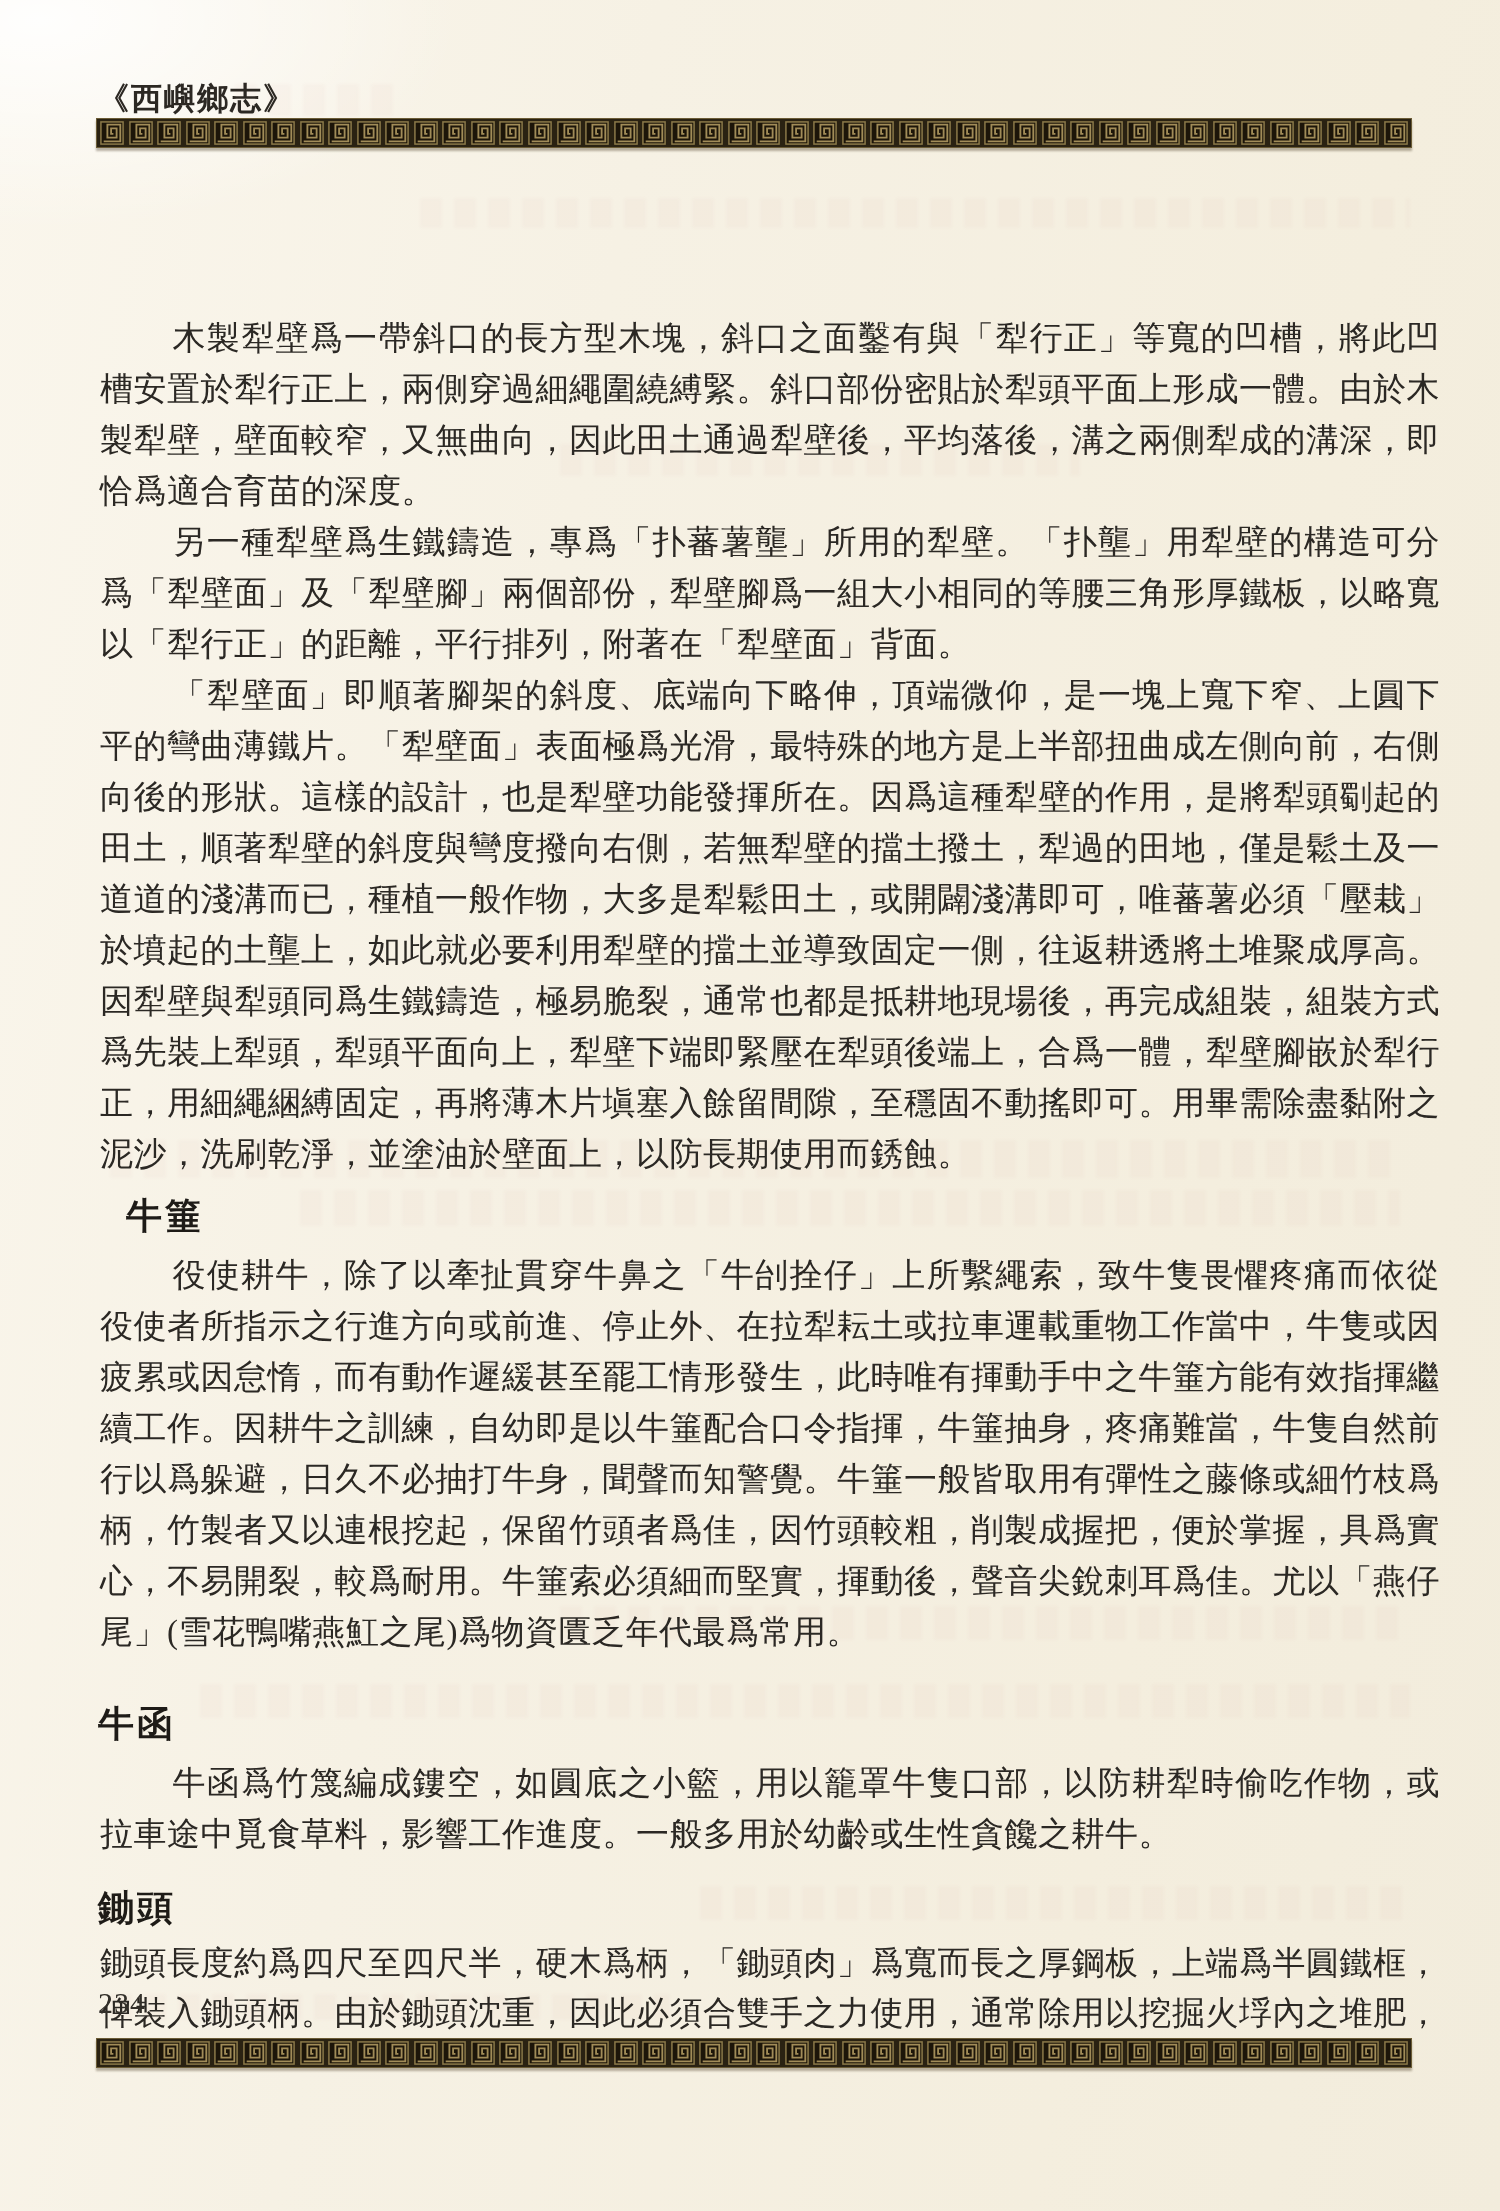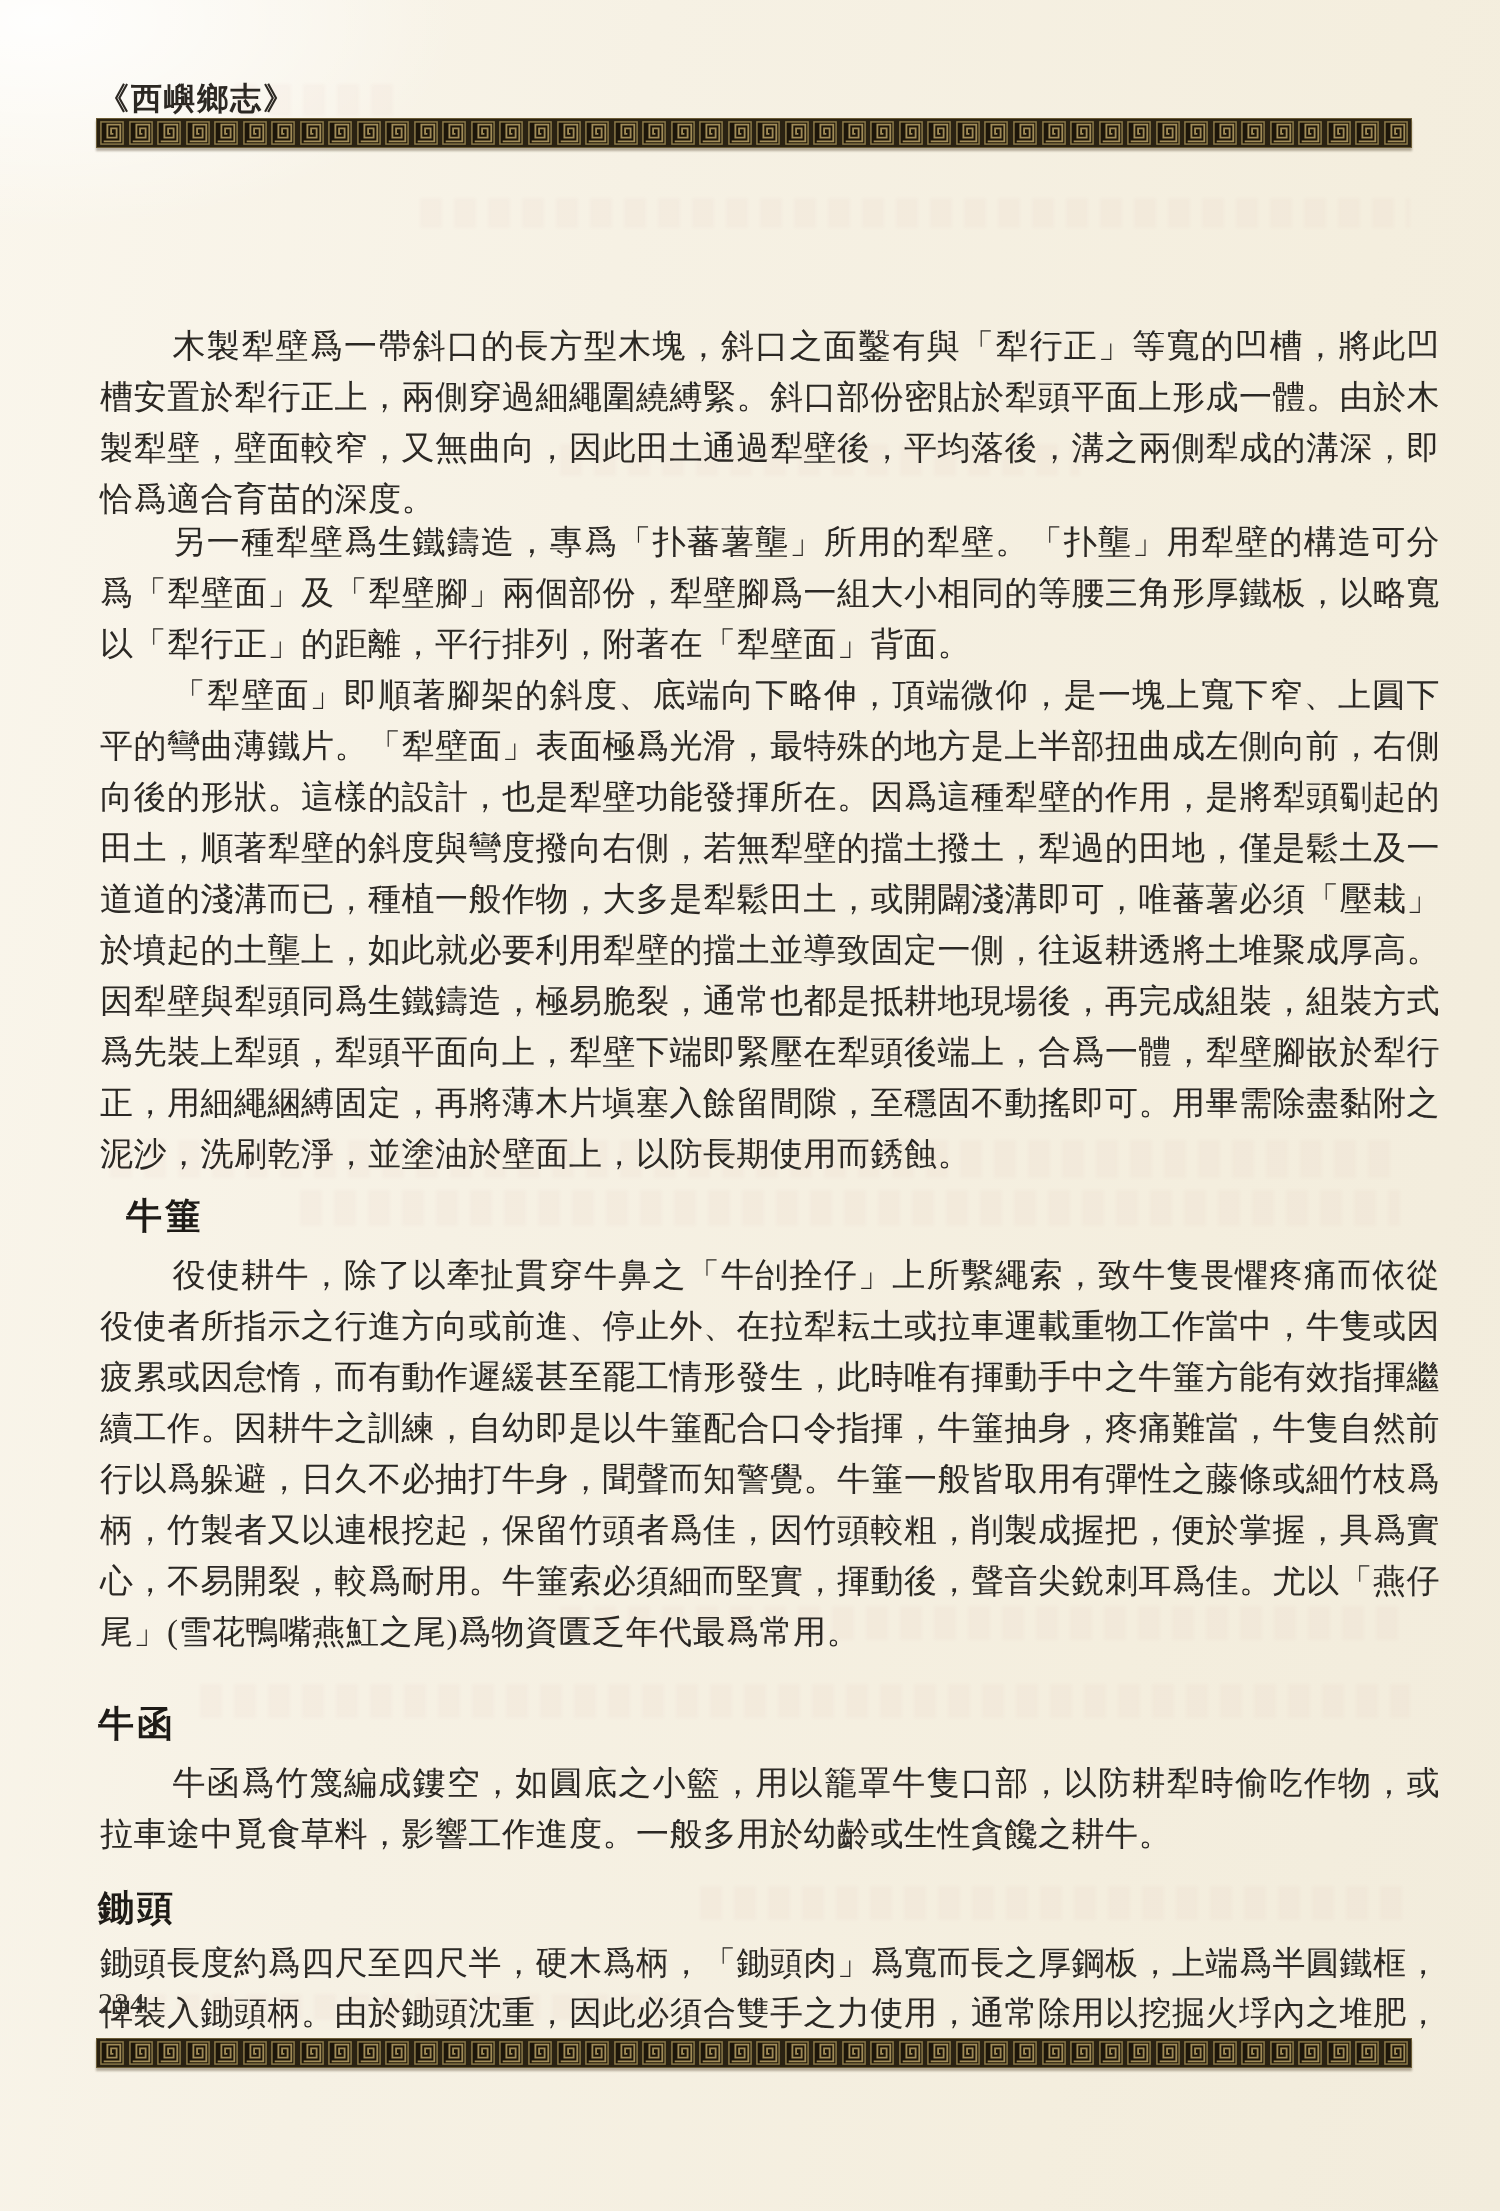--- a/index.html
+++ b/index.html
@@ -430,21 +430,21 @@
       <svg width="26" height="24" viewBox="0 0 26 26">
         <rect x="1" y="1" width="24" height="24" fill="#1c1509" stroke="#8d7b4a" stroke-width="1.6"></rect>
         <path d="M4 22 L22 22 L22 4 L8 4 L8 18 L18 18 L18 8 L12 8 L12 14 L14.5 14" fill="none" stroke="#a18c58" stroke-width="2"></path>
       </svg>
       <svg width="26" height="24" viewBox="0 0 26 26">
         <rect x="1" y="1" width="24" height="24" fill="#1c1509" stroke="#8d7b4a" stroke-width="1.6"></rect>
         <path d="M4 22 L22 22 L22 4 L8 4 L8 18 L18 18 L18 8 L12 8 L12 14 L14.5 14" fill="none" stroke="#a18c58" stroke-width="2"></path>
       </svg>
     </div>
 
-  <div class="bodytext indent" style="top:313px;margin-top:8px;">木製犁壁爲一帶斜口的長方型木塊，斜口之面鑿有與「犁行正」等寬的凹槽，將此凹槽安置於犁行正上，兩側穿過細繩圍繞縛緊。斜口部份密貼於犁頭平面上形成一體。由於木製犁壁，壁面較窄，又無曲向，因此田土通過犁壁後，平均落後，溝之兩側犁成的溝深，即恰爲適合育苗的深度。</div>
+  <div class="bodytext indent" style="top:313px;">木製犁壁爲一帶斜口的長方型木塊，斜口之面鑿有與「犁行正」等寬的凹槽，將此凹槽安置於犁行正上，兩側穿過細繩圍繞縛緊。斜口部份密貼於犁頭平面上形成一體。由於木製犁壁，壁面較窄，又無曲向，因此田土通過犁壁後，平均落後，溝之兩側犁成的溝深，即恰爲適合育苗的深度。</div>
   <div class="bodytext indent" style="top:517px;">另一種犁壁爲生鐵鑄造，專爲「扑蕃薯壟」所用的犁壁。「扑壟」用犁壁的構造可分爲「犁壁面」及「犁壁腳」兩個部份，犁壁腳爲一組大小相同的等腰三角形厚鐵板，以略寬以「犁行正」的距離，平行排列，附著在「犁壁面」背面。</div>
   <div class="bodytext indent" style="top:670px;">「犁壁面」即順著腳架的斜度、底端向下略伸，頂端微仰，是一塊上寬下窄、上圓下平的彎曲薄鐵片。「犁壁面」表面極爲光滑，最特殊的地方是上半部扭曲成左側向前，右側向後的形狀。這樣的設計，也是犁壁功能發揮所在。因爲這種犁壁的作用，是將犁頭劅起的田土，順著犁壁的斜度與彎度撥向右側，若無犁壁的擋土撥土，犁過的田地，僅是鬆土及一道道的淺溝而已，種植一般作物，大多是犁鬆田土，或開闢淺溝即可，唯蕃薯必須「壓栽」於墳起的土壟上，如此就必要利用犁壁的擋土並導致固定一側，往返耕透將土堆聚成厚高。因犁壁與犁頭同爲生鐵鑄造，極易脆裂，通常也都是抵耕地現場後，再完成組裝，組裝方式爲先裝上犁頭，犁頭平面向上，犁壁下端即緊壓在犁頭後端上，合爲一體，犁壁腳嵌於犁行正，用細繩綑縛固定，再將薄木片塡塞入餘留間隙，至穩固不動搖即可。用畢需除盡黏附之泥沙，洗刷乾淨，並塗油於壁面上，以防長期使用而銹蝕。</div>
 
   <div class="heading" style="top:1192px;margin-left:28px;">牛箠</div>
   <div class="bodytext indent" style="top:1250px;">役使耕牛，除了以牽扯貫穿牛鼻之「牛刣拴仔」上所繫繩索，致牛隻畏懼疼痛而依從役使者所指示之行進方向或前進、停止外、在拉犁耘土或拉車運載重物工作當中，牛隻或因疲累或因怠惰，而有動作遲緩甚至罷工情形發生，此時唯有揮動手中之牛箠方能有效指揮繼續工作。因耕牛之訓練，自幼即是以牛箠配合口令指揮，牛箠抽身，疼痛難當，牛隻自然前行以爲躲避，日久不必抽打牛身，聞聲而知警覺。牛箠一般皆取用有彈性之藤條或細竹枝爲柄，竹製者又以連根挖起，保留竹頭者爲佳，因竹頭較粗，削製成握把，便於掌握，具爲實心，不易開裂，較爲耐用。牛箠索必須細而堅實，揮動後，聲音尖銳刺耳爲佳。尤以「燕仔尾」(雪花鴨嘴燕魟之尾)爲物資匱乏年代最爲常用。</div>
 
   <div class="heading" style="top:1700px;">牛函</div>
   <div class="bodytext indent" style="top:1758px;">牛函爲竹篾編成鏤空，如圓底之小籃，用以籠罩牛隻口部，以防耕犁時偷吃作物，或拉車途中覓食草料，影響工作進度。一般多用於幼齡或生性貪饞之耕牛。</div>
 
   <div class="heading" style="top:1884px;">鋤頭</div>

